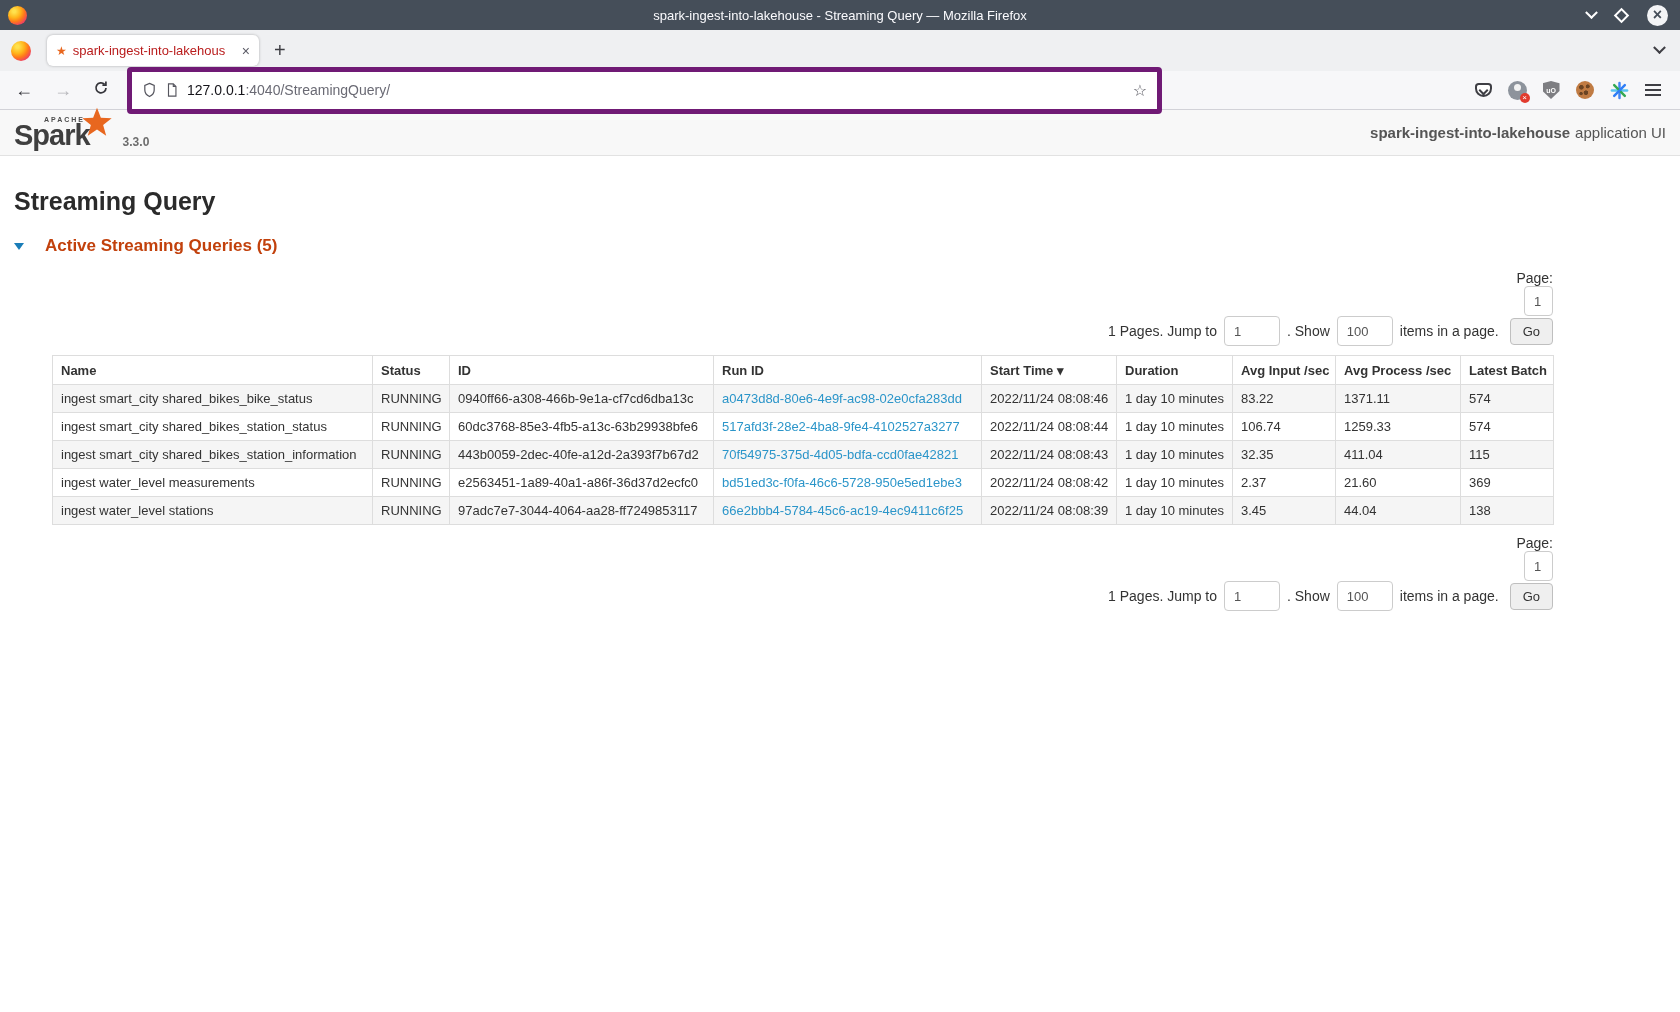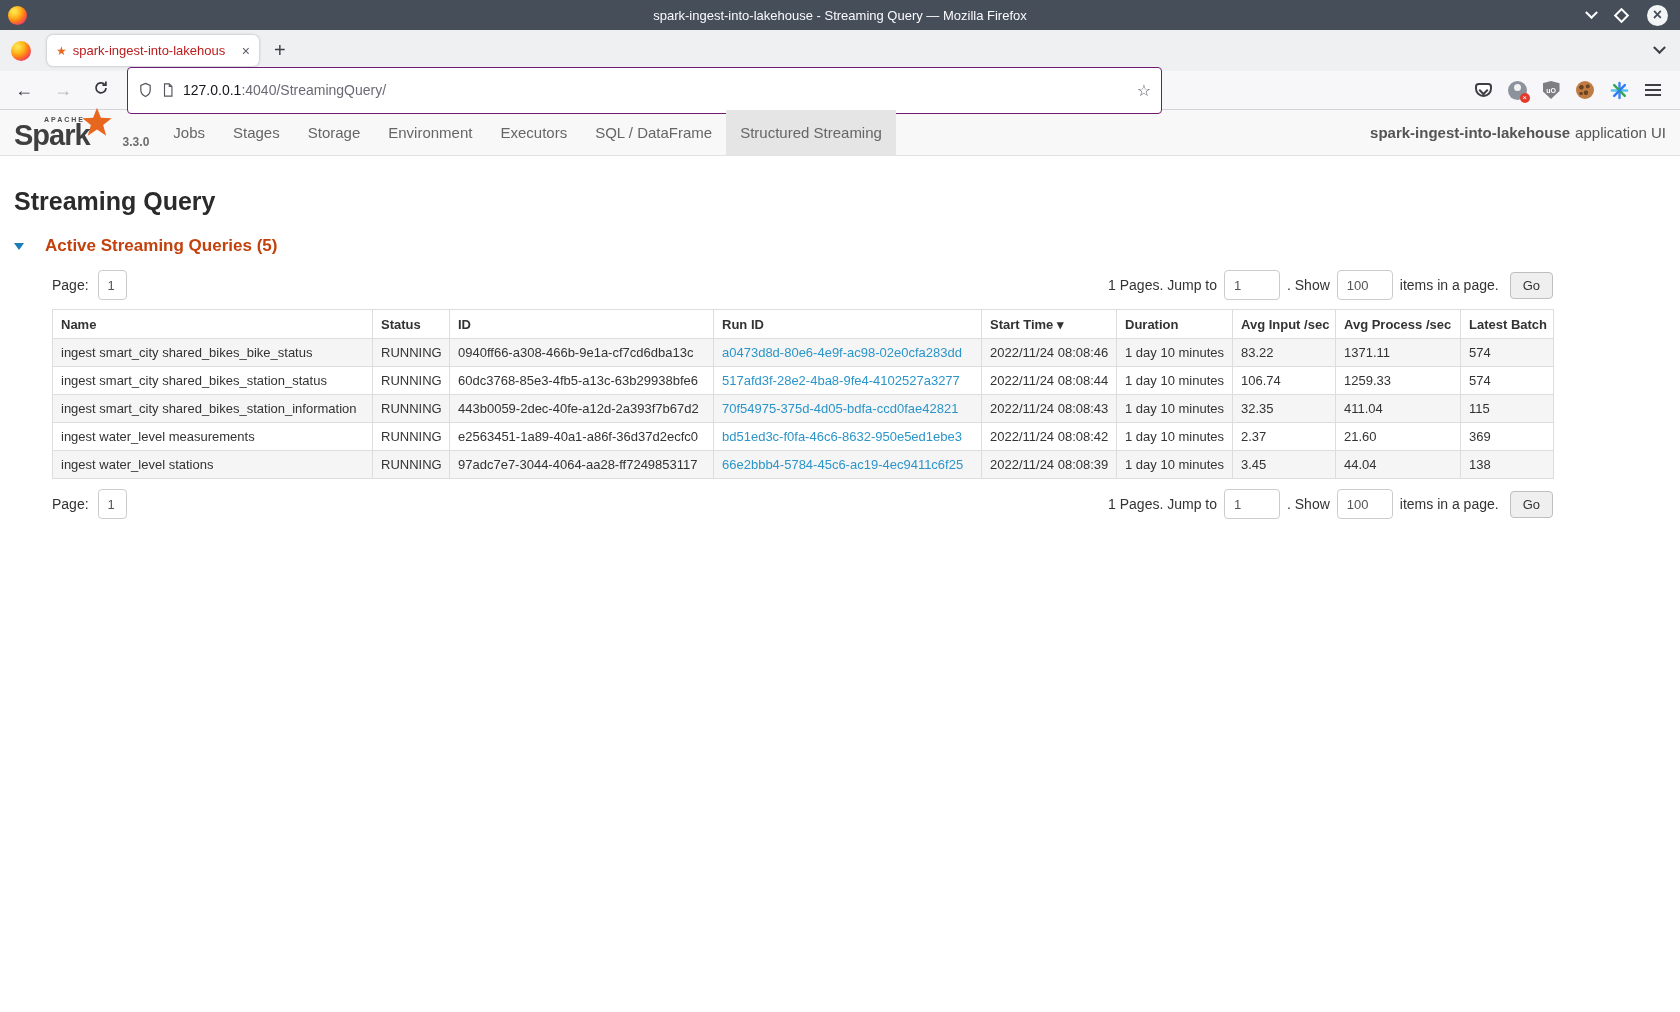--- a/index.html
+++ b/index.html
@@ -27,21 +27,21 @@
   .tab-close { color:#5b5b66; font-size:14px; }
   .newtab { margin-left:15px; font-size:20px; font-weight:300; color:#3e3e44; }
   .tablist-chev { margin-left:auto; margin-right:16px; width:9px; height:9px;
     border-right:2px solid #3e3e44; border-bottom:2px solid #3e3e44; transform:rotate(45deg) translate(-2px,-2px); }
 
   
   .toolbar { height:39px; background:#f7f7f9; display:flex; align-items:center; border-bottom:1px solid #d2d2d8; }
   .nav-btns { display:flex; align-items:center; gap:21px; margin:0 18px 0 15px; }
   .back-arrow { font-size:18px; color:#35353b; }
   .fwd-arrow { font-size:18px; color:#b7b7bc; }
-  .urlbar { width:1035px; height:47px; background:#fff; border:1px solid #701a75; border-radius:4px;
+  .urlbar { width:1035px; height:47px; background:#fff; border:5px solid #701a75; border-radius:4px;
     display:flex; align-items:center; gap:8px; padding:0 10px; }
   .url-text { flex:1; font-size:14px; white-space:nowrap; overflow:hidden; }
   .url-host { color:#15141a; }
   .url-path { color:#6a6a74; }
   .star { font-size:16px; color:#55555e; }
   .toolbar-right { margin-left:auto; display:flex; align-items:center; gap:14px; padding-right:17px; }
   .ticon { width:20px; height:20px; display:flex; align-items:center; justify-content:center; }
   .pocket { width:17px; height:14px; border:2px solid #3e3e44; border-radius:4px 4px 9px 9px; position:relative; background:#fff; }
   .pocket::after { content:""; position:absolute; left:3px; top:2px; width:5px; height:5px;
     border-right:2px solid #3e3e44; border-bottom:2px solid #3e3e44; transform:rotate(45deg); }
@@ -74,21 +74,21 @@
   .app-ui { margin-left:auto; display:flex; align-items:center; padding-right:14px; font-size:15px; color:#555; white-space:nowrap; }
   .app-ui b { margin-right:5px; }
 
   
   .content { padding:0 14px; }
   .page-title { margin:31px 0 20px; font-size:25px; font-weight:bold; color:#2b2b2b; }
   .section-header { display:flex; align-items:center; gap:21px; color:#c2410c; font-size:17px; font-weight:bold; cursor:pointer; margin-bottom:14px; }
   .tri-down { width:0; height:0; border-left:5px solid transparent; border-right:5px solid transparent; border-top:7px solid #1a7db8; }
   .section-body { margin-left:38px; margin-right:113px; }
 
-  .pager-row { display:flex; align-items:center; font-size:14px; color:#333; margin:9px 0; }
+  .pager-row { display:flex; align-items:flex-end; font-size:14px; color:#333; margin:9px 0;flex-direction:column; }
   .pager-right { margin-left:auto; display:flex; align-items:center; gap:7px; }
   .pg-input { width:29px; height:30px; border:1px solid #ccc; border-radius:4px; font-size:13px; color:#555; padding-left:9px; margin-left:9px; font-family:inherit; }
   .jump-input { width:56px; height:30px; border:1px solid #ccc; border-radius:4px; font-size:13px; color:#555; padding-left:9px; font-family:inherit; }
   .go-btn { background:#efefef; border:1px solid #bfbfbf; border-radius:4px; padding:5px 12px; font-size:13px; color:#333; margin-left:4px; font-family:inherit; cursor:pointer; }
 
   table.queries { width:100%; border-collapse:collapse; table-layout:fixed; font-size:13px; color:#333; margin:2px 0 10px; }
   .queries th, .queries td { border:1px solid #ddd; padding:5px 8px; text-align:left; white-space:nowrap; overflow:hidden; }
   .queries th { font-weight:bold; background:#fff; height:29px;margin-top:33px; }
   .queries tbody tr:nth-child(odd) { background:#f5f5f5; }
   .queries td { height:28px; }
@@ -175,29 +175,20 @@
   <div class="logo-wrap">
     <div class="spark-logo">
       <span class="apache">APACHE</span>
       <span class="spark-word">Spark</span>
     </div>
     <svg class="spark-star" width="32" height="32" viewBox="0 0 24 24">
       <path d="M12 0.5 L14.9 8.1 L23 8.5 L16.6 13.5 L18.9 21.5 L12 16.9 L5.1 21.5 L7.4 13.5 L1 8.5 L9.1 8.1 Z" fill="#e8671f"></path>
     </svg>
     <span class="spark-version">3.3.0</span>
   </div>
-  <ul class="spark-nav">
-    <li>Jobs</li>
-    <li>Stages</li>
-    <li>Storage</li>
-    <li>Environment</li>
-    <li>Executors</li>
-    <li>SQL / DataFrame</li>
-    <li class="active">Structured Streaming</li>
-  </ul>
   <div class="app-ui">
     <b>spark-ingest-into-lakehouse</b>
     <span>application UI</span>
   </div>
 </div>
 
 <div class="content">
   <h3 class="page-title">Streaming Query</h3>
 
   <div class="section-header">
@@ -276,21 +267,21 @@
           <td>2022/11/24 08:08:43</td>
           <td>1 day 10 minutes</td>
           <td>32.35</td>
           <td>411.04</td>
           <td>115</td>
         </tr>
         <tr>
           <td>ingest water_level measurements</td>
           <td>RUNNING</td>
           <td>e2563451-1a89-40a1-a86f-36d37d2ecfc0</td>
-          <td><a class="run-link">bd51ed3c-f0fa-46c6-8632-950e5ed1ebe3</a></td>
+          <td><a class="run-link">bd51ed3c-f0fa-46c6-5728-950e5ed1ebe3</a></td>
           <td>2022/11/24 08:08:42</td>
           <td>1 day 10 minutes</td>
           <td>2.37</td>
           <td>21.60</td>
           <td>369</td>
         </tr>
         <tr>
           <td>ingest water_level stations</td>
           <td>RUNNING</td>
           <td>97adc7e7-3044-4064-aa28-ff7249853117</td>

